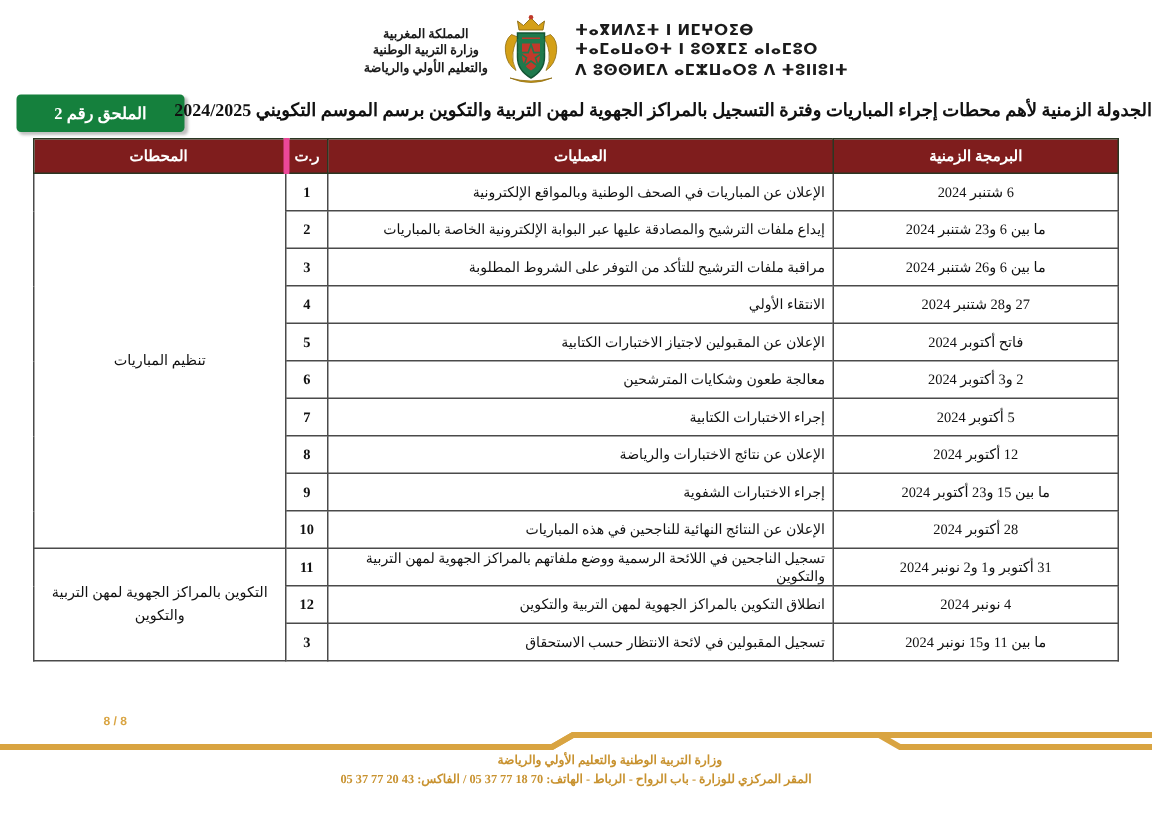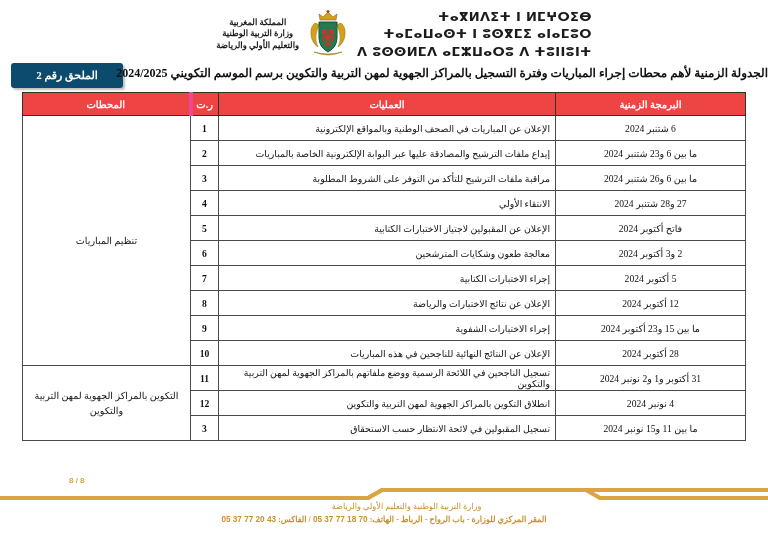--- a/index.html
+++ b/index.html
@@ -39,23 +39,23 @@
     text-align: center;
     direction: rtl;
     font-size: 8.5px;
     font-weight: 700;
     color: #1b1b1b;
     white-space: nowrap;
     letter-spacing: .2px;
     margin-left: 40px;
   }
   .lh-tif {
-    text-align: right;
+    text-align: left;
     direction: ltr;
-    font-size: 13px;
+    font-size: 10px;
     font-weight: 700;
     color: #1b1b1b;
     white-space: nowrap;
     font-family: "DejaVu Sans", sans-serif;
     letter-spacing: .3px;
   }
 
   
   .emblem {
     width: 46px;
@@ -70,21 +70,21 @@
     left: 0;
     width: 768px;
     height: 28px;
   }
   .annex-badge {
     position: absolute;
     right: 645px; 
     top: 1px;
     width: 112px;
     height: 25px;
-    background: #0c4a6e;
+    background: #15803d;
     border-radius: 3px;
     color: #ffffff;
     font-size: 11px;
     font-weight: 700;
     display: flex;
     align-items: center;
     justify-content: center;
     box-shadow: 2px 2px 2px rgba(0,0,0,.25);
     letter-spacing: .2px;
   }
@@ -114,21 +114,21 @@
     table-layout: fixed;
     font-size: 9.3px;
   }
   table.sched th,
   table.sched td {
     border: 1px solid #4a4a4a;
     padding: 0 5px;
     vertical-align: middle;
   }
   table.sched thead th {
-    background: #ef4444;
+    background: #7f1d1d;
     color: #ffffff;
     height: 22px;
     font-size: 10px;
     font-weight: 700;
     text-align: center;
     border-color: #2b3723;
   }
   table.sched thead th.hd-num { border-left: 4px solid #ec4899; border-right: 1px solid #9aa890; }
   table.sched tbody td { height: 24px; background: #ffffff; }
   td.c-date   { width: 190px; text-align: center; font-size: 9.6px; }
@@ -167,23 +167,23 @@
   }
   .footer-text {
     position: absolute;
     left: 0;
     top: 28px;
     width: 768px;
     text-align: center;
     color: #c8922f;
     line-height: 1.55;
   }
-  .ft-line1 { font-size: 8.2px; font-weight: 400; padding-left: 45px; }
+  .ft-line1 { font-size: 8.2px; font-weight: 700; padding-left: 45px; }
   .ft-line2 { font-size: 8.2px; font-weight: 700; }
-  .ft-line2 .tel { direction: ltr; unicode-bidi: embed; font-family: Liberation Sans, sans-serif; }
+  .ft-line2 .tel { direction: ltr; unicode-bidi: embed; font-family: Liberation Serif, serif; }
 </style>
 </head>
 <body>
 
 <div class="letterhead">
 
   <div class="lh-col">
     <div class="lh-tif">ⵜⴰⴳⵍⴷⵉⵜ ⵏ ⵍⵎⵖⵔⵉⴱ</div>
     <div class="lh-tif">ⵜⴰⵎⴰⵡⴰⵙⵜ ⵏ ⵓⵙⴳⵎⵉ ⴰⵏⴰⵎⵓⵔ</div>
     <div class="lh-tif">ⴷ ⵓⵙⵙⵍⵎⴷ ⴰⵎⵣⵡⴰⵔⵓ ⴷ ⵜⵓⵏⵏⵓⵏⵜ</div>

